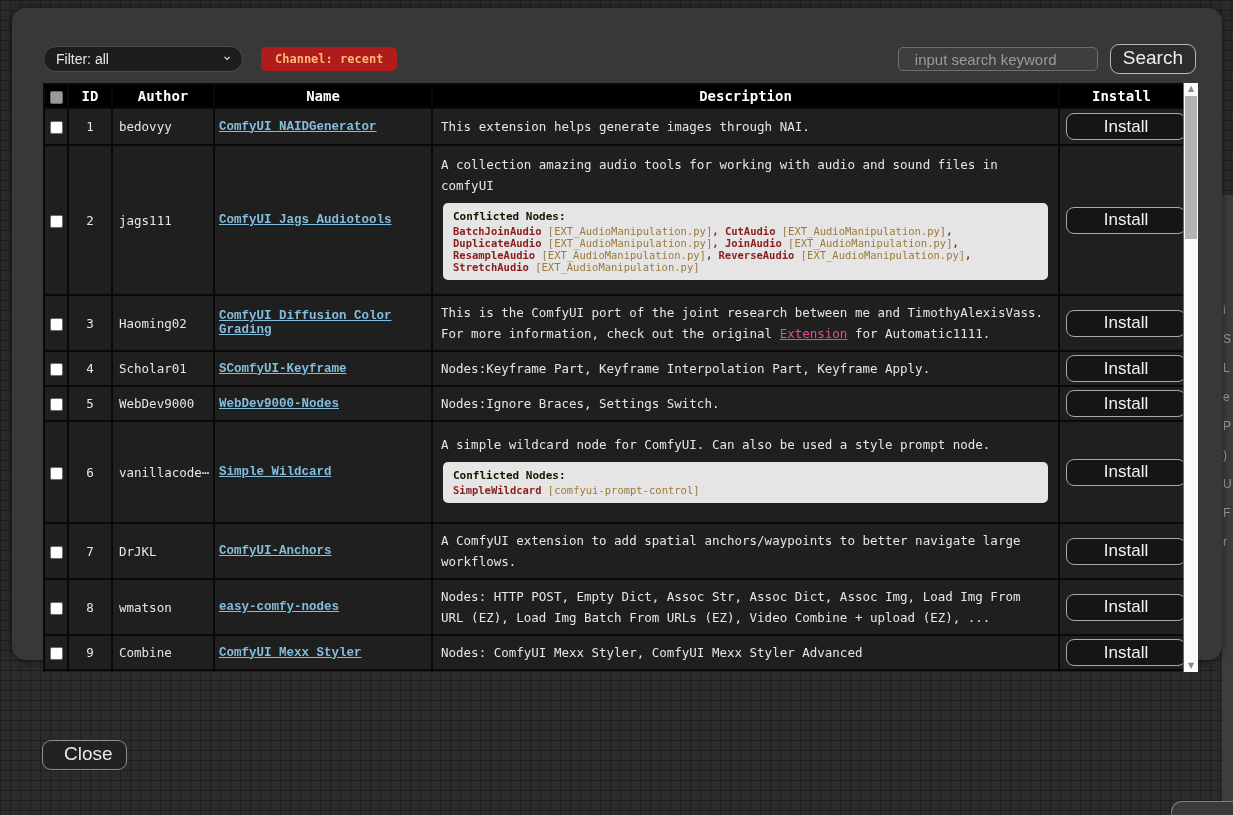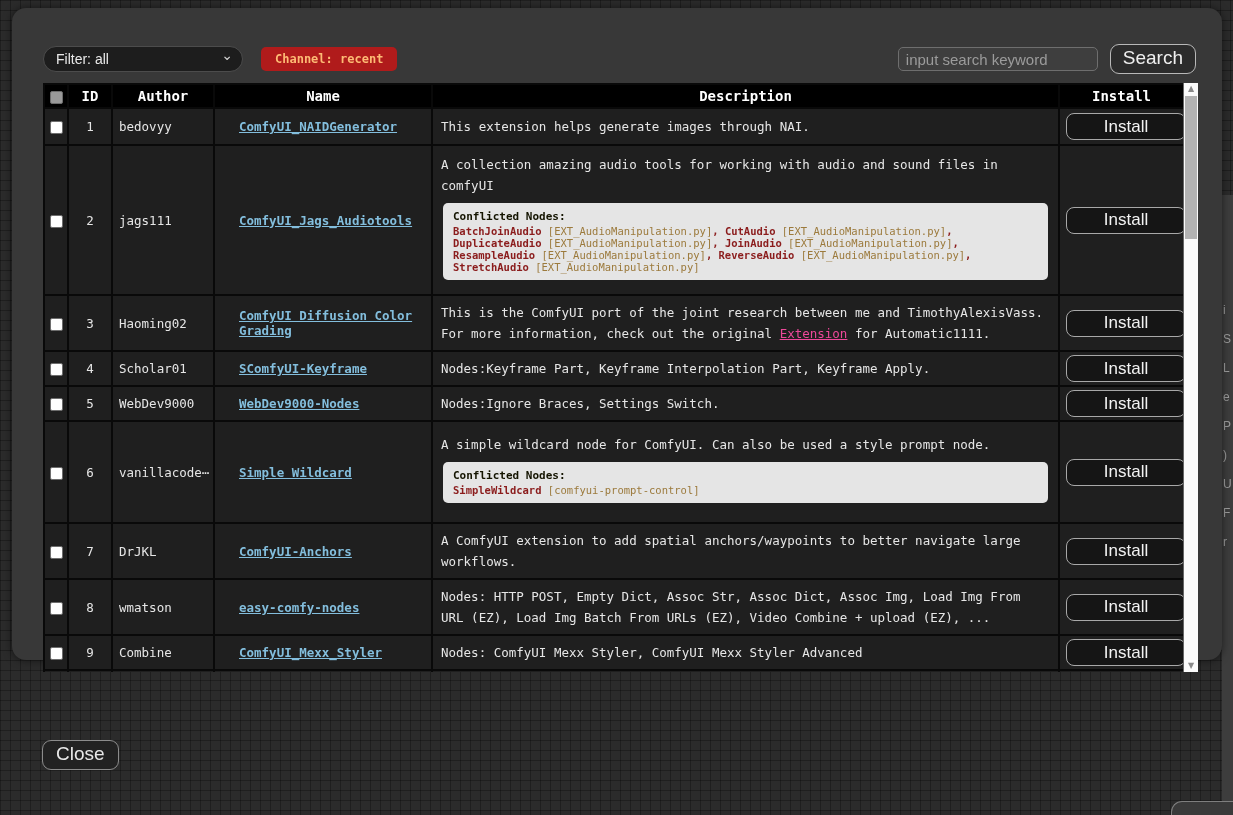--- a/index.html
+++ b/index.html
@@ -34,21 +34,21 @@
     font-family:"DejaVu Sans", sans-serif;
   }
   .channel-badge {
     margin-left:18px; background:#b01b1b; color:#fdba74;
     font:bold 12px "DejaVu Sans Mono", monospace;
     padding:5px 14px; border-radius:5px; white-space:nowrap;
   }
   .flex-spacer { flex:1; }
   .search-input {
     width:200px; height:24px; background:#3e3e3e; border:1px solid #6e6e6e; border-radius:5px;
-    color:#ddd; font:15px "Liberation Sans", sans-serif; padding:0 7px; outline:none;
+    color:#ddd; font:15px "Liberation Sans", sans-serif; padding:0 16px; outline:none;
   }
   .search-input::placeholder { color:#9b9b9b; }
   .ui-btn {
     background:#2c2c2c; color:#eee; border:1px solid #b8b8b8; border-radius:9px;
     font:19px "Liberation Sans", sans-serif; padding:2px 12px 4px 12px; margin-left:12px; cursor:pointer;
     white-space:nowrap;
   }
 
   
   .table-zone { position:absolute; left:31px; top:75px; width:1155px; height:589px; display:flex; }
@@ -59,21 +59,21 @@
   th {
     background:#000; color:#fff; font:bold 14px "DejaVu Sans Mono", monospace;
     height:24px; border:2px solid #090909; text-align:center;
   }
   td {
     background:#1f1f1f; border:2px solid #090909; color:#e6e6e6;
     font:12.5px "DejaVu Sans Mono", monospace; vertical-align:middle; padding:2px 6px;
   }
   td.cb, th.cb { text-align:center; padding:2px 0; }
   td.idc { text-align:center; }
-  td.namec { padding-left:24px; }
+  td.namec { padding-left:4px;font-family:Liberation Mono, monospace; }
   td.descc { padding:6px 8px; line-height:21px; }
   td.installc { text-align:center; }
   tr.r1 td{height:37px} tr.r2 td{height:150px} tr.r3 td{height:44px}
   tr.r4 td{height:31px} tr.r5 td{height:31px} tr.r6 td{height:102px}
   tr.r7 td{height:43px} tr.r8 td{height:42px} tr.r9 td{height:32px} tr.r10 td{height:40px}
 
   input.rowcb { appearance:none; -webkit-appearance:none; width:13px; height:13px;
     background:#fff; border:1px solid #6d6d6d; border-radius:2px; vertical-align:middle; cursor:pointer; }
   input.headcb { background:#9a9a9a; }
 
@@ -100,21 +100,21 @@
   .sbar .arrow { position:absolute; left:0; width:100%; text-align:center; color:#8a8a8a;
     font-size:8px; line-height:12px; height:12px; cursor:pointer; font-family:"DejaVu Sans", sans-serif; }
   .sbar .arrow.up { top:0; }
   .sbar .arrow.down { bottom:0; }
   .sbar .thumb { position:absolute; left:1px; top:13px; width:12px; height:143px; background:#b3b3b3; cursor:pointer; }
 
   
   .close-btn {
     position:absolute; left:30px; top:732px;
     background:#222; color:#e8e8e8; border:1px solid #8c8c8c; border-radius:9px;
-    font:19px "Liberation Sans", sans-serif; padding:2px 13px 4px 13px; cursor:pointer;
+    font:19px "Liberation Sans", sans-serif; padding:2px 13px 4px 21px; cursor:pointer;
   }
 
   
   .bg-menu {
     position:absolute; right:0; top:195px; width:11px; height:620px;
     background:#3d3d3d; overflow:hidden;
   }
   .bg-menu span {
     position:absolute; left:1px; color:#9d9d9d;
     font:12px "Liberation Sans", sans-serif; white-space:nowrap;

